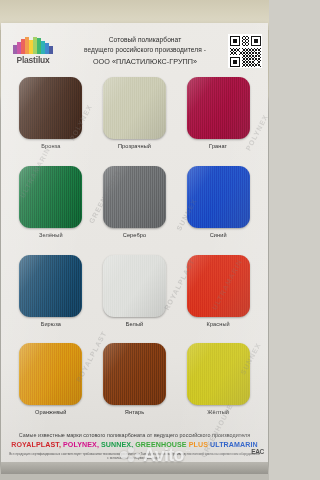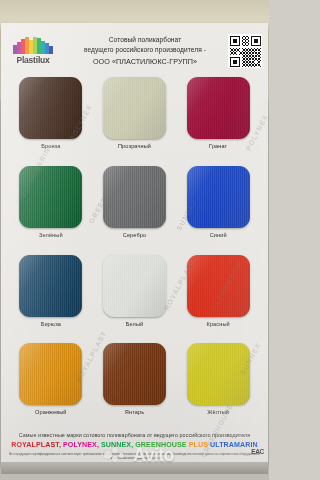--- a/index.html
+++ b/index.html
@@ -111,22 +111,22 @@
   }
 
   
   .wm{
     position:absolute; color:rgba(120,120,120,.26); font-weight:bold;
     font-size:7px; letter-spacing:1px; pointer-events:none; white-space:nowrap;
     transform-origin:center;
   }
   
   .avito{
-    position:absolute; left:104px; top:446px;
-    display:flex; align-items:center; gap:8px;
+    position:absolute; left:120px; top:446px;
+    display:flex; align-items:center; gap:2px;
     opacity:.80;
   }
   .avito-dots{ position:relative; width:21px; height:16px; }
   .avito-dots i{
     position:absolute; display:block; border-radius:50%;
     background:#e8e8e8; box-shadow:0 0 2px rgba(0,0,0,.25);
   }
   .avito-word{
     font-size:18px; font-weight:bold; color:#f2f2f2; letter-spacing:-.7px;
     text-shadow:0 1px 2px rgba(0,0,0,.30); line-height:1;

